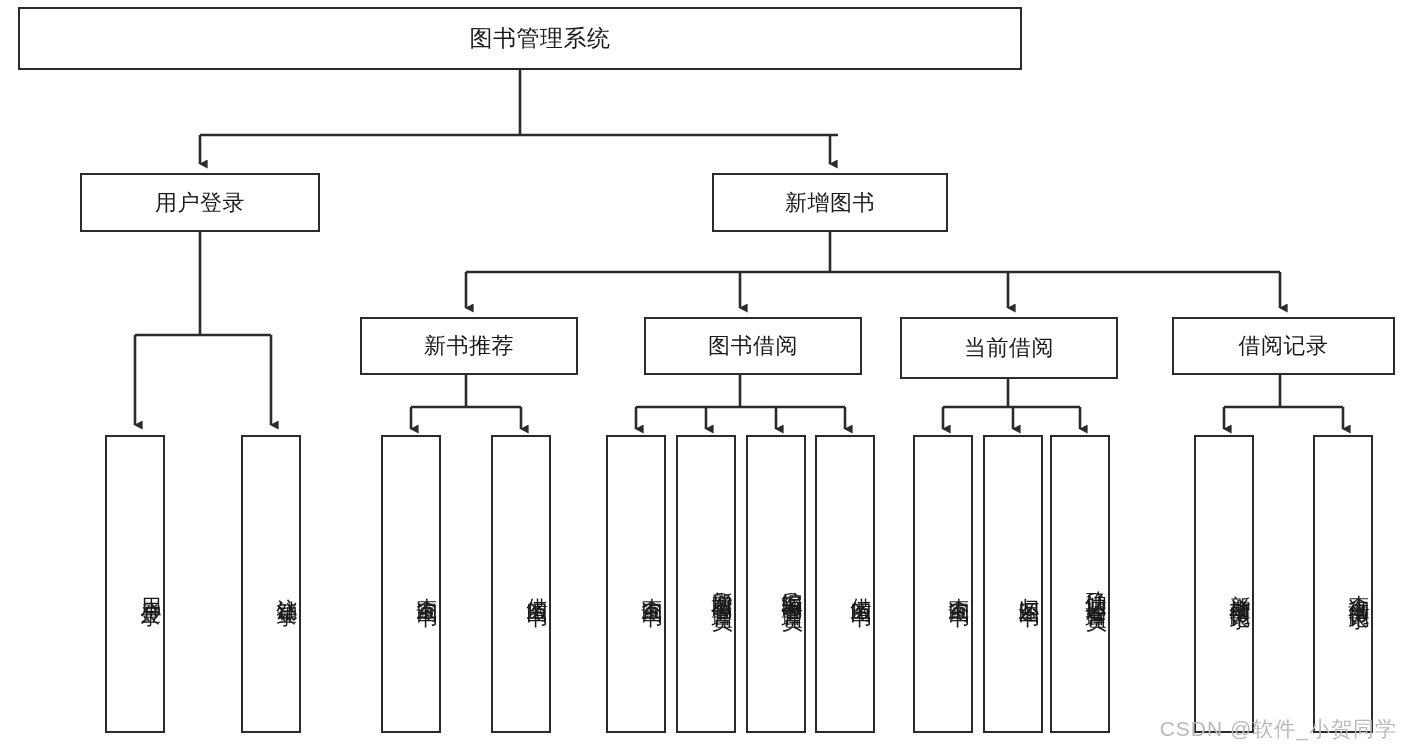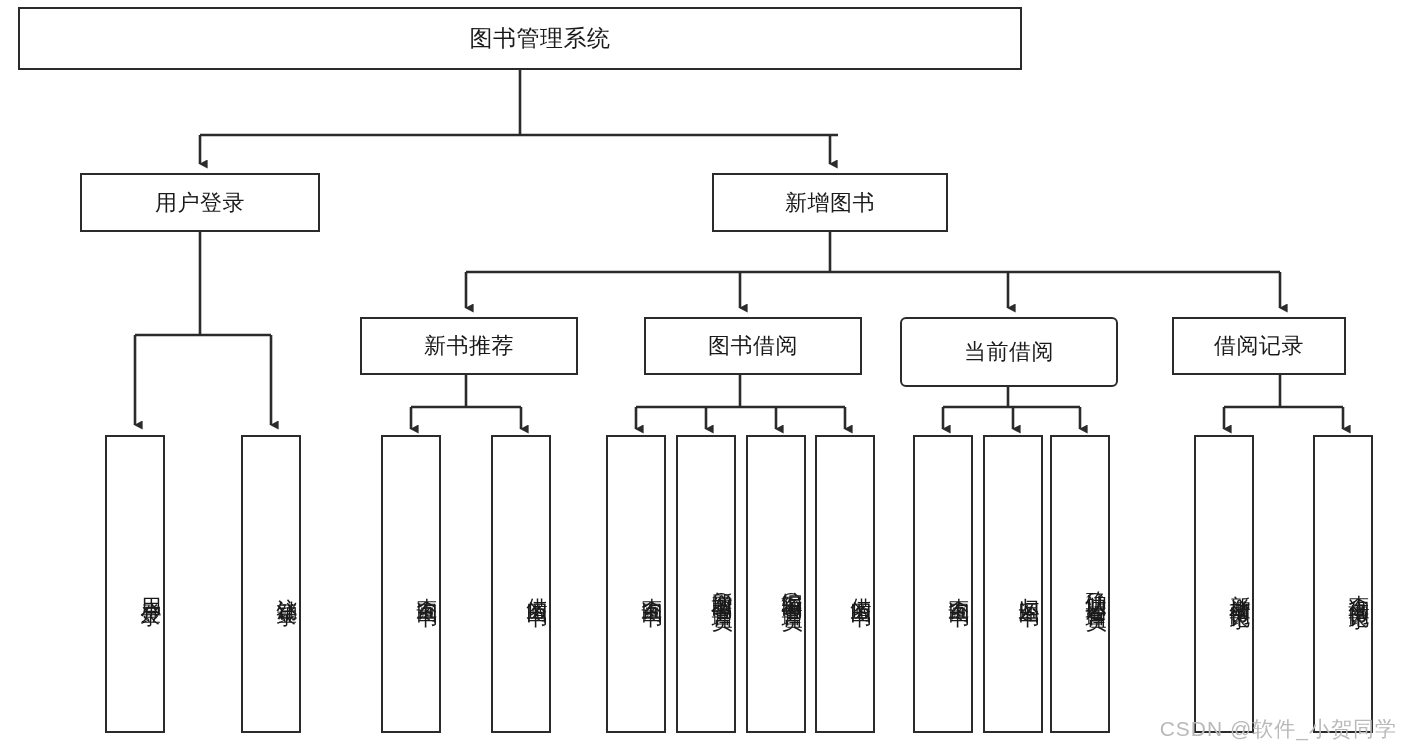--- a/index.html
+++ b/index.html
@@ -104,23 +104,23 @@
   <div class="node h root" style="left:18px;top:7px;width:1004px;height:63px;padding-left:40px;">图书管理系统</div>
 
   <div class="node h" style="left:80px;top:173px;width:240px;height:59px;">用户登录</div>
 
   <div class="node h" style="left:712px;top:173px;width:236px;height:59px;">新增图书</div>
 
   <div class="node h" style="left:360px;top:317px;width:218px;height:58px;">新书推荐</div>
 
   <div class="node h" style="left:632px;top:317px;width:218px;height:58px;margin-left:12px;">图书借阅</div>
 
-  <div class="node h" style="left:900px;top:317px;width:218px;height:70px;border-radius:6px;">当前借阅</div>
+  <div class="node h" style="left:900px;top:317px;width:218px;height:62px;">当前借阅</div>
 
-  <div class="node h" style="left:1172px;top:317px;width:174px;height:58px;">借阅记录</div>
+  <div class="node h" style="left:1172px;top:317px;width:223px;height:58px;">借阅记录</div>
 
   <div class="node v" style="left:105px;top:435px;width:60px;height:298px;">用户登录</div>
 
   <div class="node v" style="left:241px;top:435px;width:60px;height:298px;">注销登录</div>
 
   <div class="node v" style="left:381px;top:435px;width:60px;height:298px;">查询图书</div>
 
   <div class="node v" style="left:491px;top:435px;width:60px;height:298px;">借阅图书</div>
 
   <div class="node v" style="left:606px;top:435px;width:60px;height:298px;">查询图书</div>

